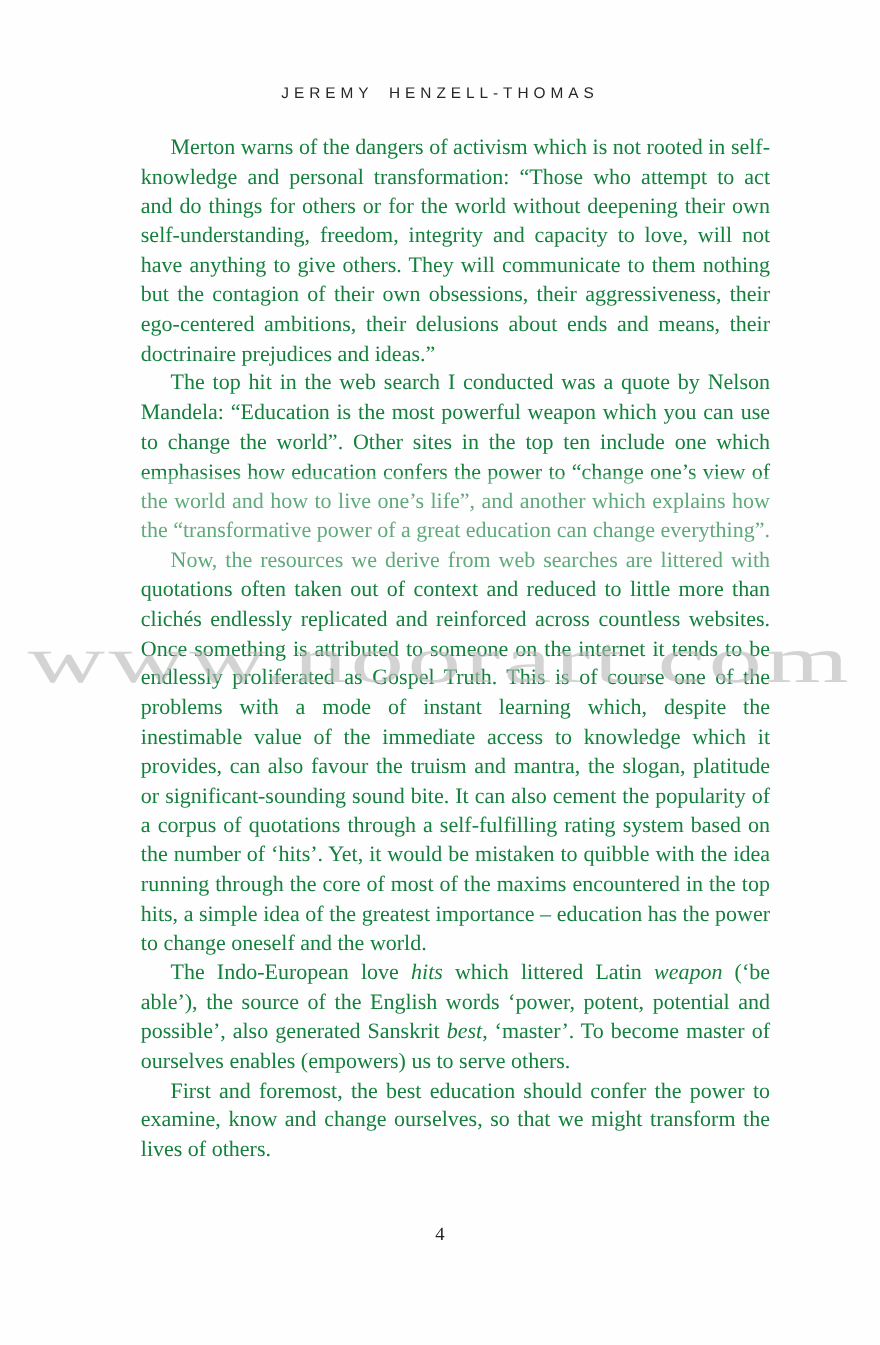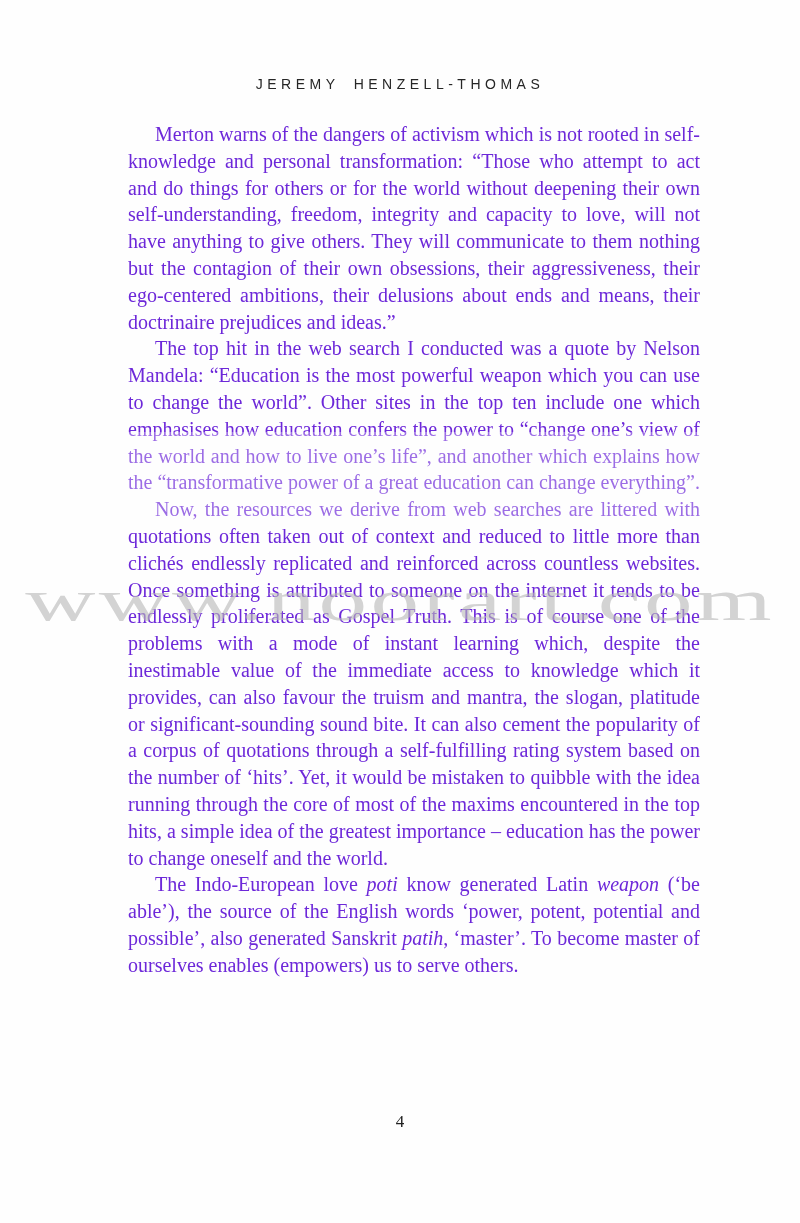--- a/index.html
+++ b/index.html
@@ -29,21 +29,21 @@
     color: #262626;
   }
   .body-text {
     position: absolute;
     left: 128px;
     top: 121px;
     width: 572px;
     text-align: justify;
     font-size: 20px;
     line-height: 26.8px;
-    color: #6d28d9;
+    color: #15803d;
     z-index: 1;
   }
   .body-text p {
     margin: 0;
     padding: 0;
     text-indent: 27px;
   }
   .body-text .it {
     font-style: italic;
   }
@@ -89,21 +89,22 @@
 <body>
 
 <div class="page">
 
   <div class="running-header">JEREMY HENZELL-THOMAS</div>
 
   <main class="body-text">
     <p><span>Merton warns of the dangers of activism which is not rooted in self-knowledge and personal transformation: “Those who attempt to act and do things for others or for the world without deepening their own self-understanding, freedom, integrity and capacity to love, will not have anything to give others. They will communicate to them nothing but the contagion of their own obsessions, their aggressiveness, their ego-centered ambitions, their delusions about ends and means, their doctrinaire prejudices and ideas.”</span></p>
     <p><span>The top hit in the web search I conducted was a quote by Nelson Mandela: “Education is the most powerful weapon which you can use to change the world”. Other sites in the top ten include one which emphasises how education confers the power to “change one’s view of the world and how to live one’s life”, and another which explains how the “transformative power of a great education can change everything”.</span></p>
     <p><span>Now, the resources we derive from web searches are littered with quotations often taken out of context and reduced to little more than clichés endlessly replicated and reinforced across countless websites. Once something is attributed to someone on the internet it tends to be endlessly proliferated as Gospel Truth. This is of course one of the problems with a mode of instant learning which, despite the inestimable value of the immediate access to knowledge which it provides, can also favour the truism and mantra, the slogan, platitude or significant-sounding sound bite. It can also cement the popularity of a corpus of quotations through a self-fulfilling rating system based on the number of ‘hits’. Yet, it would be mistaken to quibble with the idea running through the core of most of the maxims encountered in the top hits, a simple idea of the greatest importance – education has the power to change oneself and the world.</span></p>
-    <p><span>The Indo-European love </span><span class="it">poti</span><span> know generated Latin </span><span class="it">weapon</span><span> (‘be able’), the source of the English words ‘power, potent, potential and possible’, also generated Sanskrit </span><span class="it">patih</span><span>, ‘master’.  To become master of ourselves enables (empowers) us to serve others.</span></p>
+    <p><span>The Indo-European love </span><span class="it">hits</span><span> which littered Latin </span><span class="it">weapon</span><span> (‘be able’), the source of the English words ‘power, potent, potential and possible’, also generated Sanskrit </span><span class="it">best</span><span>, ‘master’.  To become master of ourselves enables (empowers) us to serve others.</span></p>
+    <p><span>First and foremost, the best education should confer the power to examine, know and change ourselves, so that we might transform the lives of others.</span></p>
   </main>
 
   <div class="fade-band"></div>
 
   <div class="watermark">www.noorart.com</div>
 
   <div class="page-number">4</div>
 
 </div>
 

